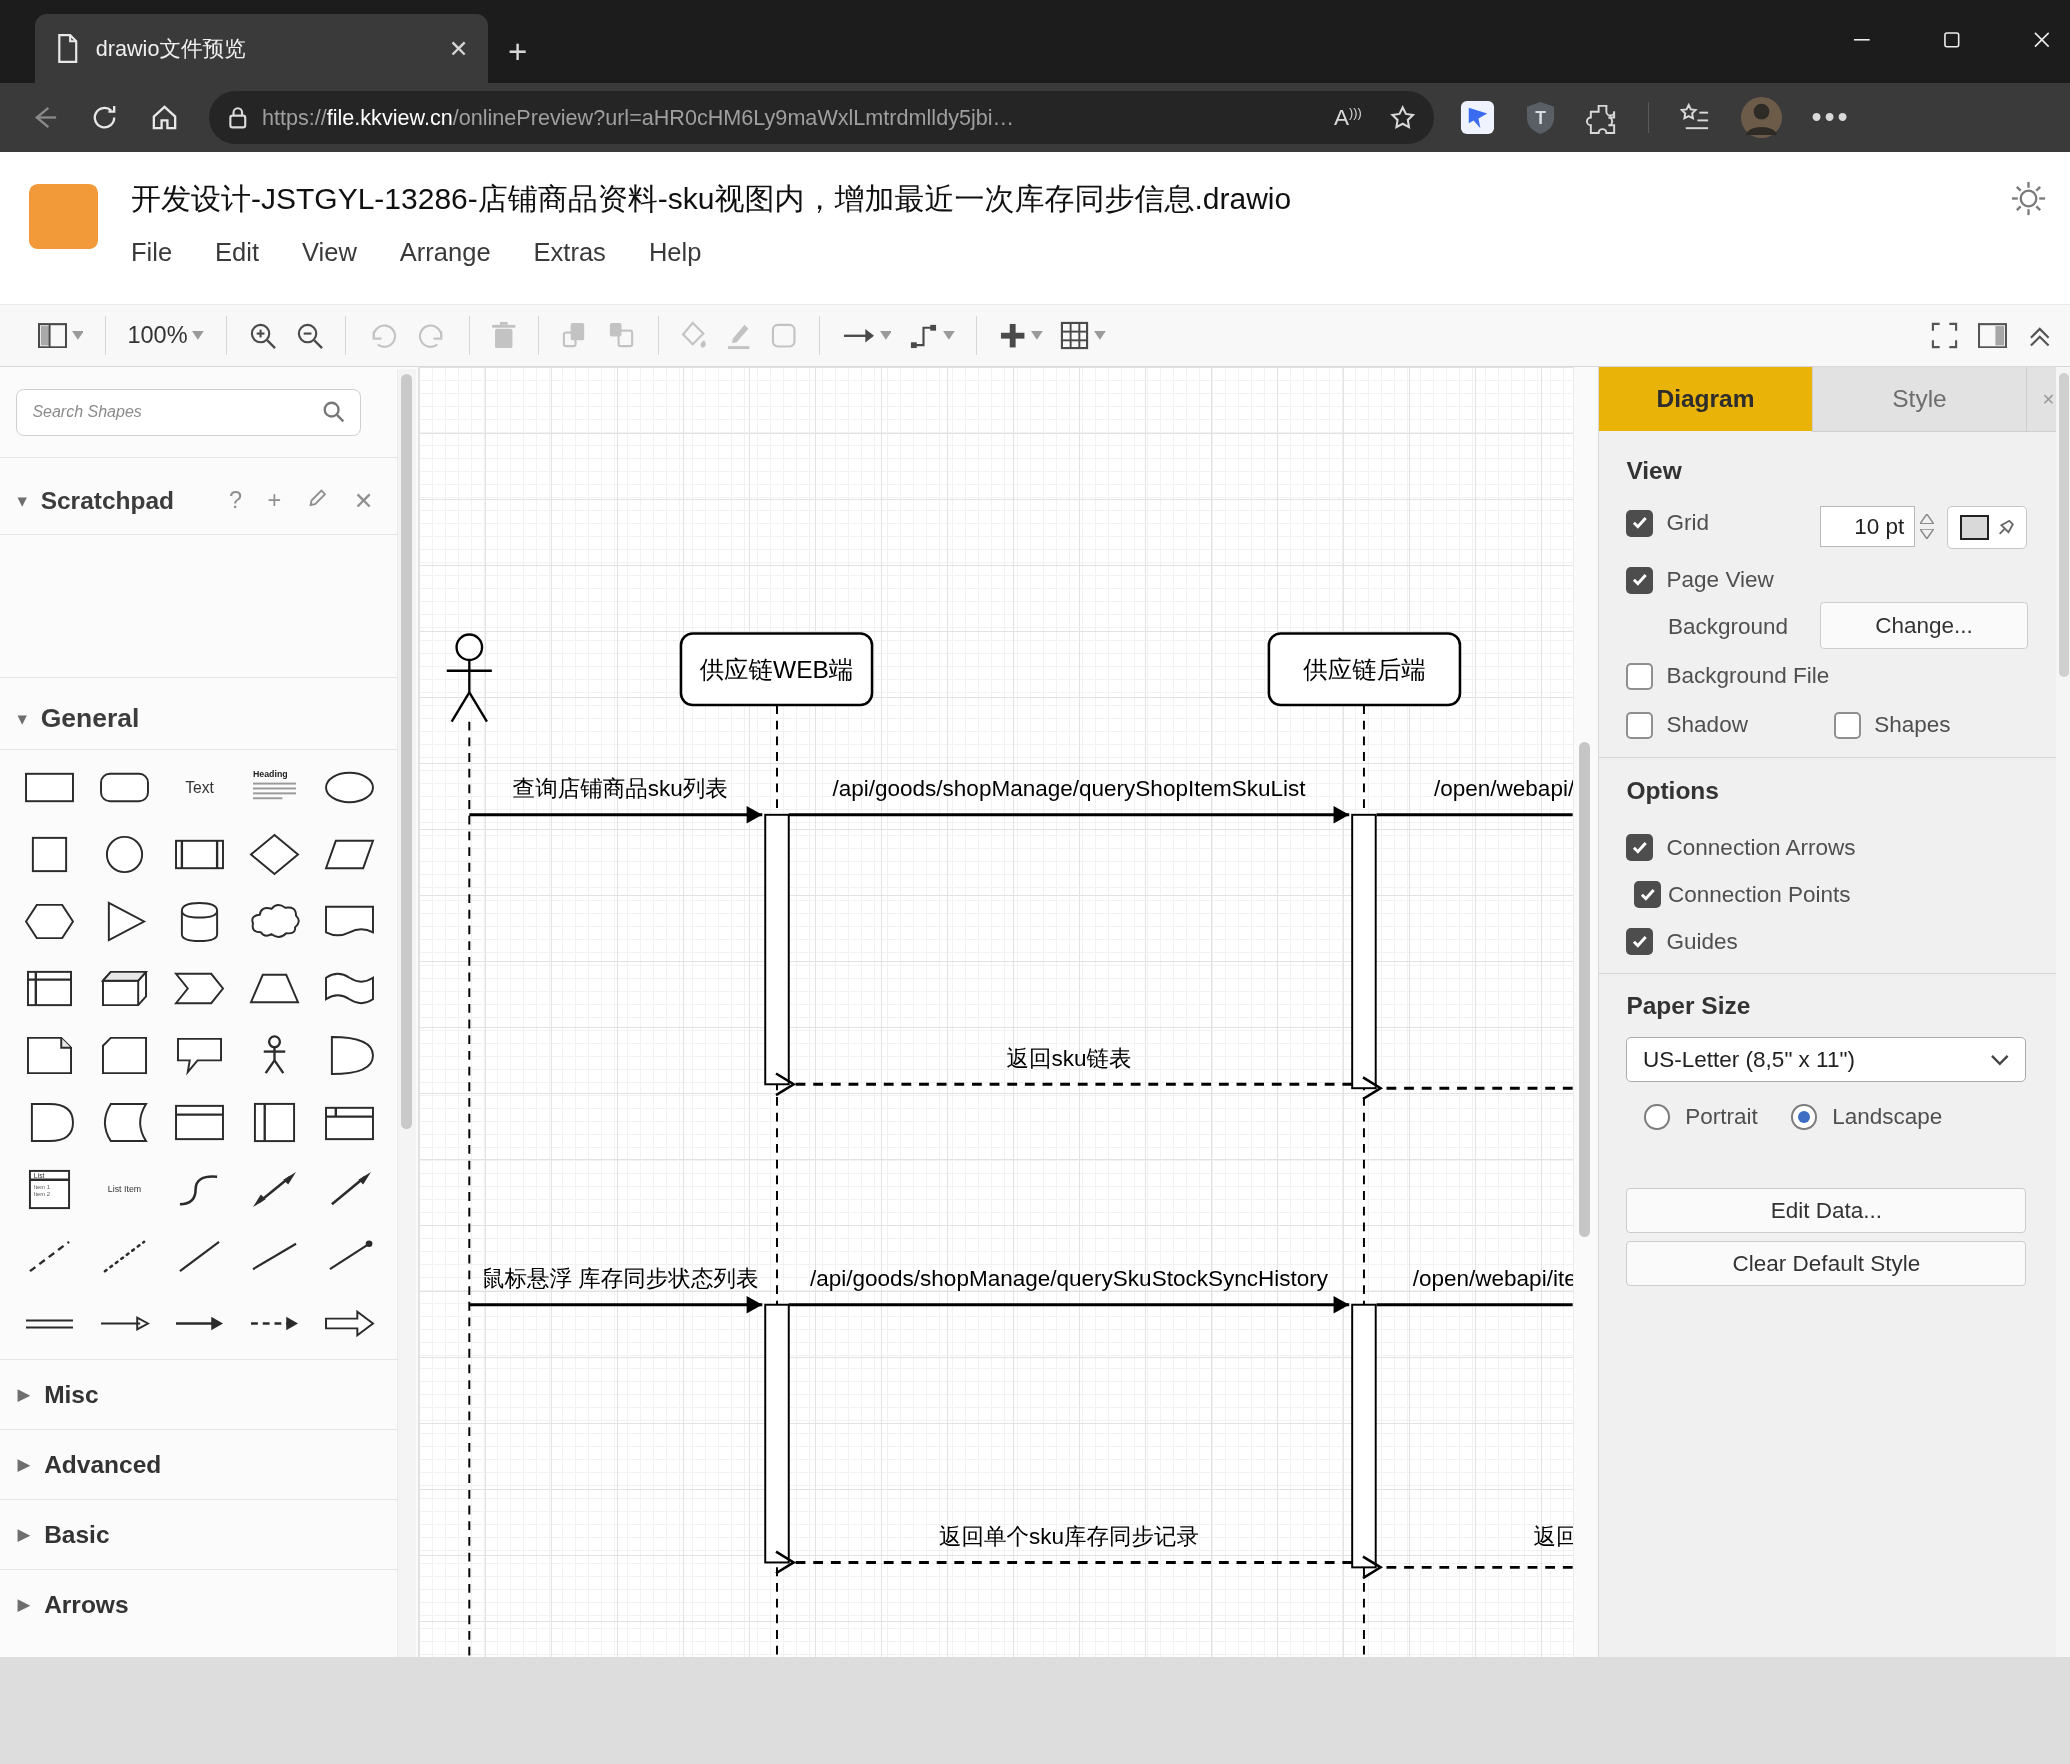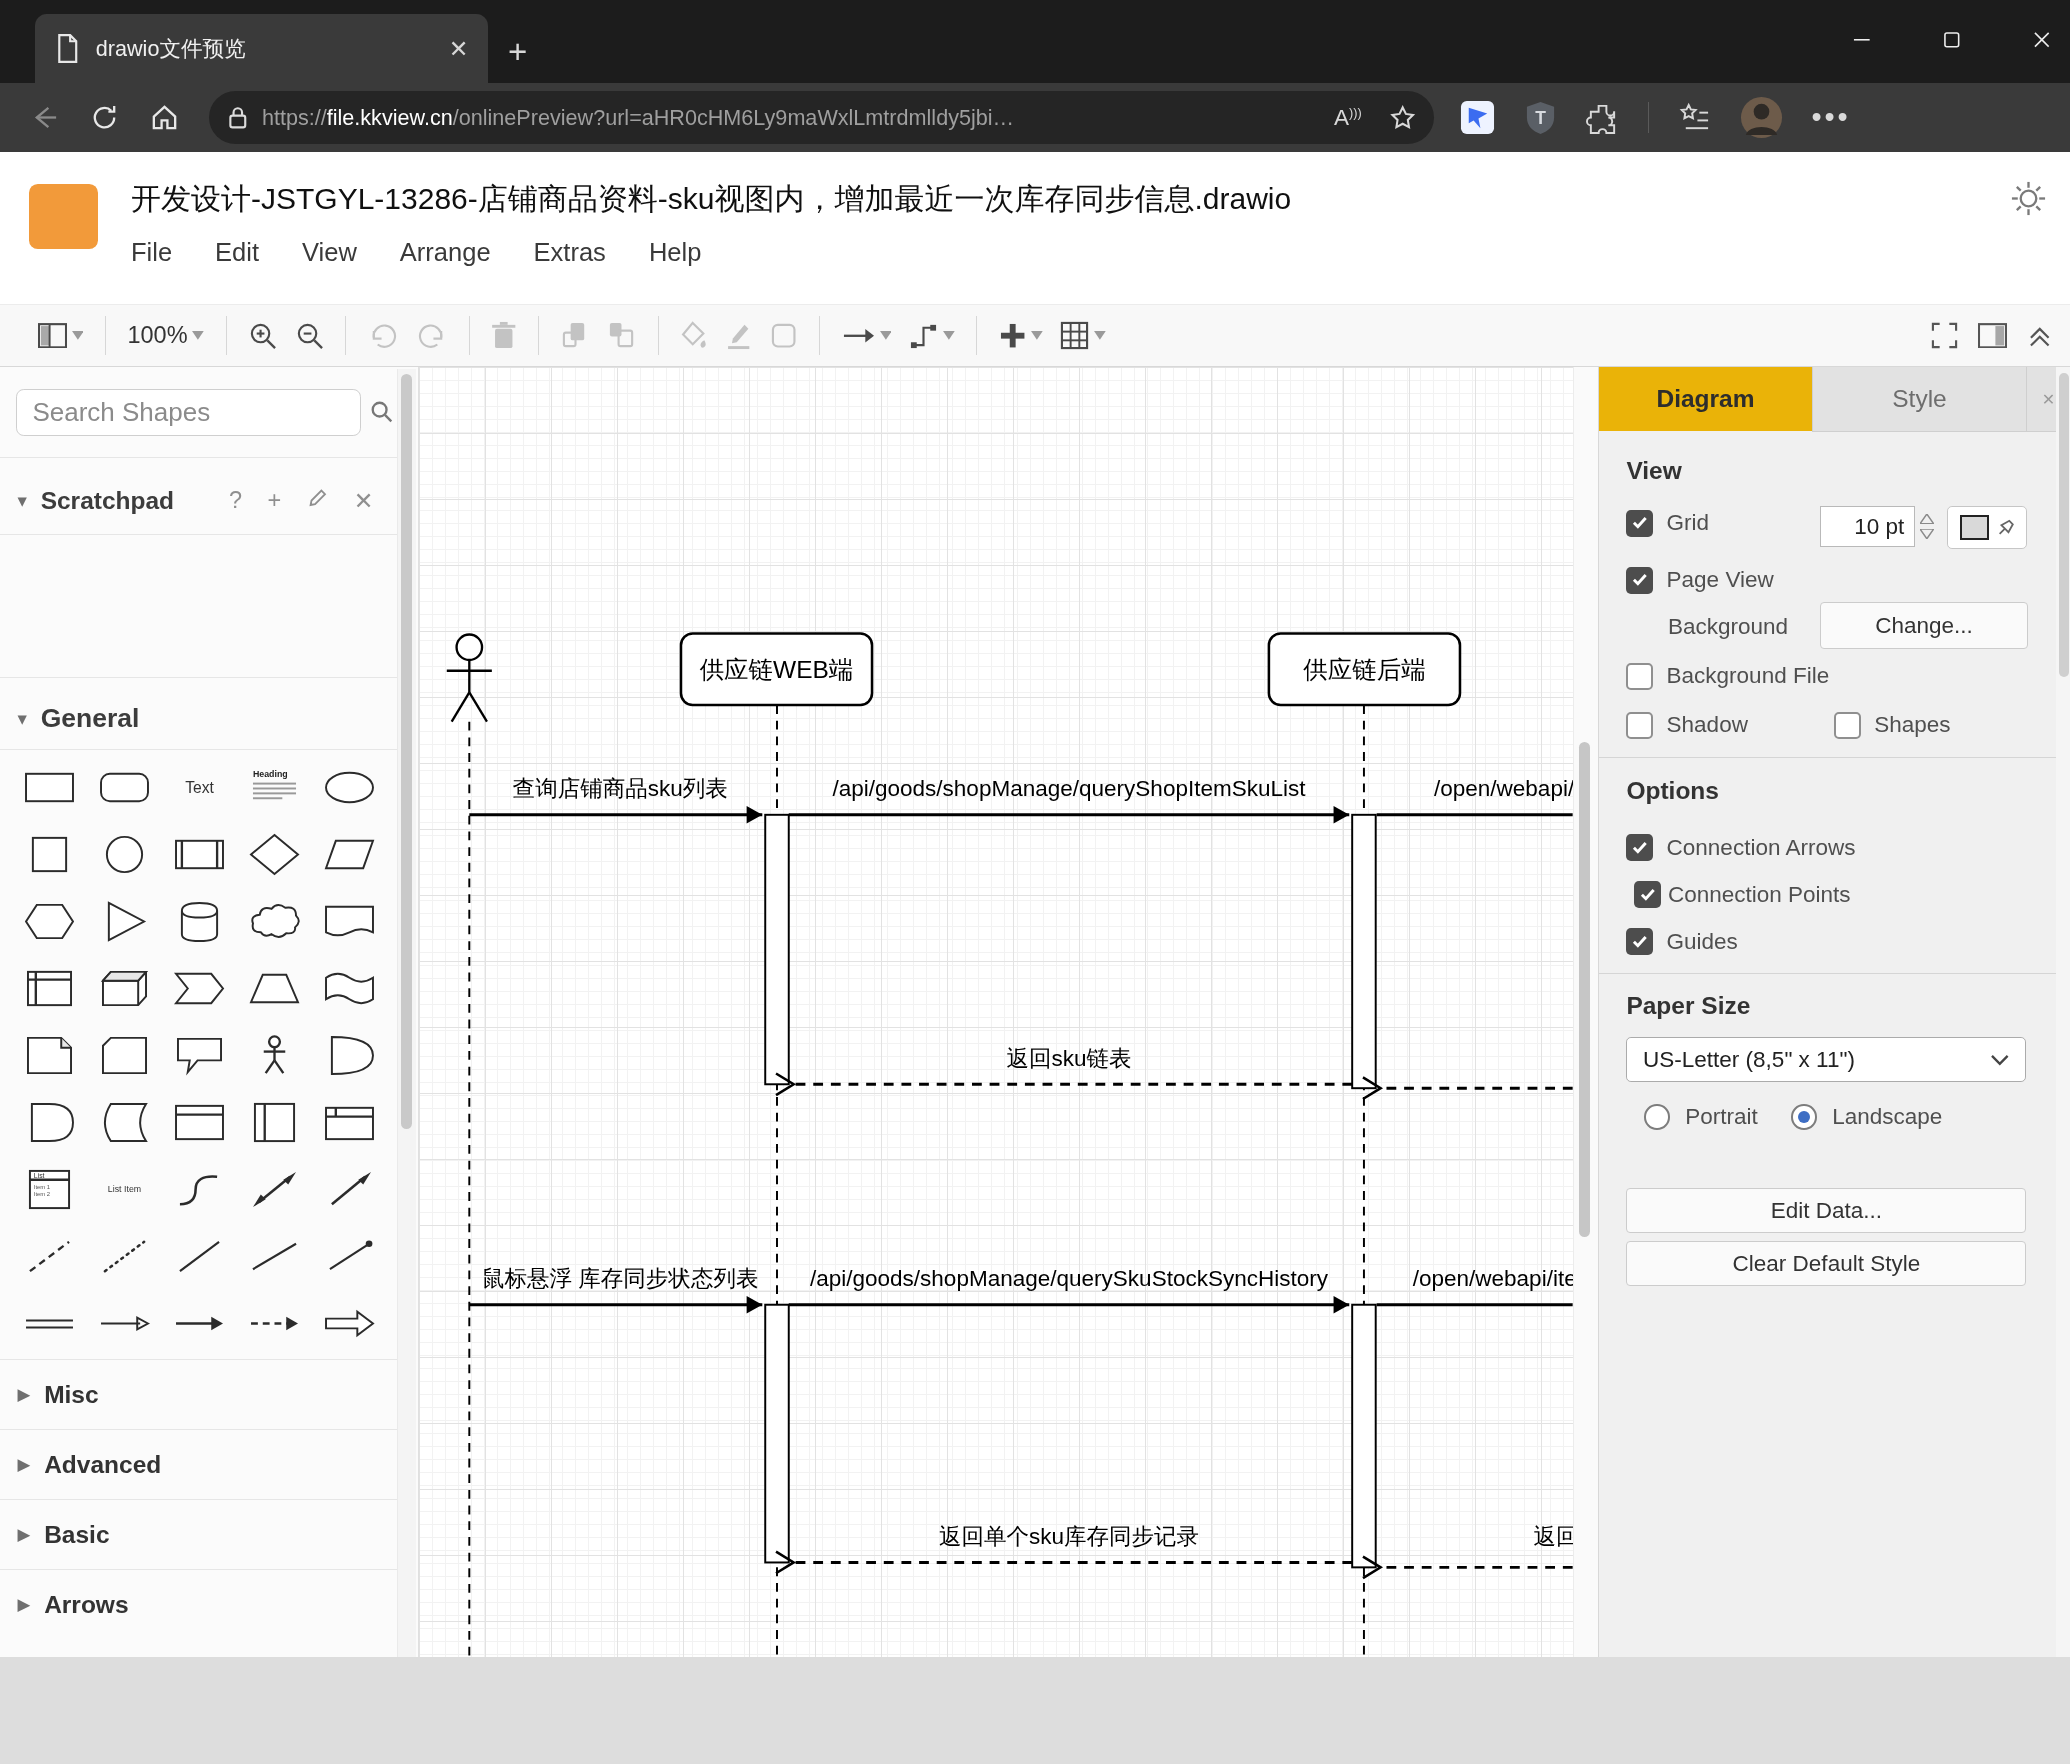--- a/index.html
+++ b/index.html
@@ -34,21 +34,21 @@
   .tbdiv{width:1px;height:39px;background:#d7d7d7;margin:0 12.7px;}
   .ddc{margin-left:4.9px;color:#9a9a9a;}
   .tbi .zl{font-size:23.5px;color:#333;}
   #tbar-right{position:absolute;right:17.6px;top:305px;height:61px;display:flex;align-items:center;gap:19.6px;color:#555;}
   
   #sidebar{left:0;top:367px;width:419px;height:1398px;background:#fbfbfb;border-right:1px solid #e0e0e0;box-sizing:border-box;}
   #sb-scroll{left:397px;top:369px;width:18.6px;height:1396px;background:#f4f4f4;border-left:1px solid #eaeaea;box-sizing:border-box;}
   #sb-thumb{left:401px;top:374px;width:10.8px;height:755px;background:#c9c9c9;border-radius:5.9px;}
   #searchbox{left:15.7px;top:21.6px;width:345px;height:47px;background:#fff;border:1px solid #cfcfcf;border-radius:7.8px;
              display:flex;align-items:center;padding:0 13.7px;box-sizing:border-box;}
-  #searchbox input{border:0;outline:0;flex:1;font-size:26px;color:#1d4ed8;background:transparent;font-family:inherit;}
+  #searchbox input{border:0;outline:0;flex:1;font-size:16px;color:#1d4ed8;background:transparent;font-family:inherit;font-style:italic;}
   #searchbox input::placeholder{color:#8b8b8b;}
   .sbdiv{left:0;width:397px;height:1px;background:#e6e6e6;}
   .sbhead{display:flex;align-items:center;font-size:24.5px;color:#3c3c3c;font-weight:bold;}
   .tri{color:#6f6f6f;margin:0 13.7px 0 17.6px;font-size:18.6px;}
   .spicons{margin-left:auto;margin-right:23.5px;display:flex;gap:25.5px;color:#8f8f8f;}
   #dragarea{left:37px;top:198px;width:337px;height:78px;border:2px dashed #bdbdbd;border-radius:15.7px;
             display:flex;align-items:center;justify-content:center;color:#a6a6a6;font-size:23.5px;}
   #shapegrid{left:11.8px;top:387px;width:377px;display:grid;grid-template-columns:repeat(5,75px);grid-auto-rows:67px;}
   .shp{display:flex;align-items:center;justify-content:center;color:#2b2b2b;}
   .secrow{display:flex;align-items:center;height:69px;font-size:24.5px;color:#333;font-weight:bold;border-top:1px solid #e6e6e6;}

